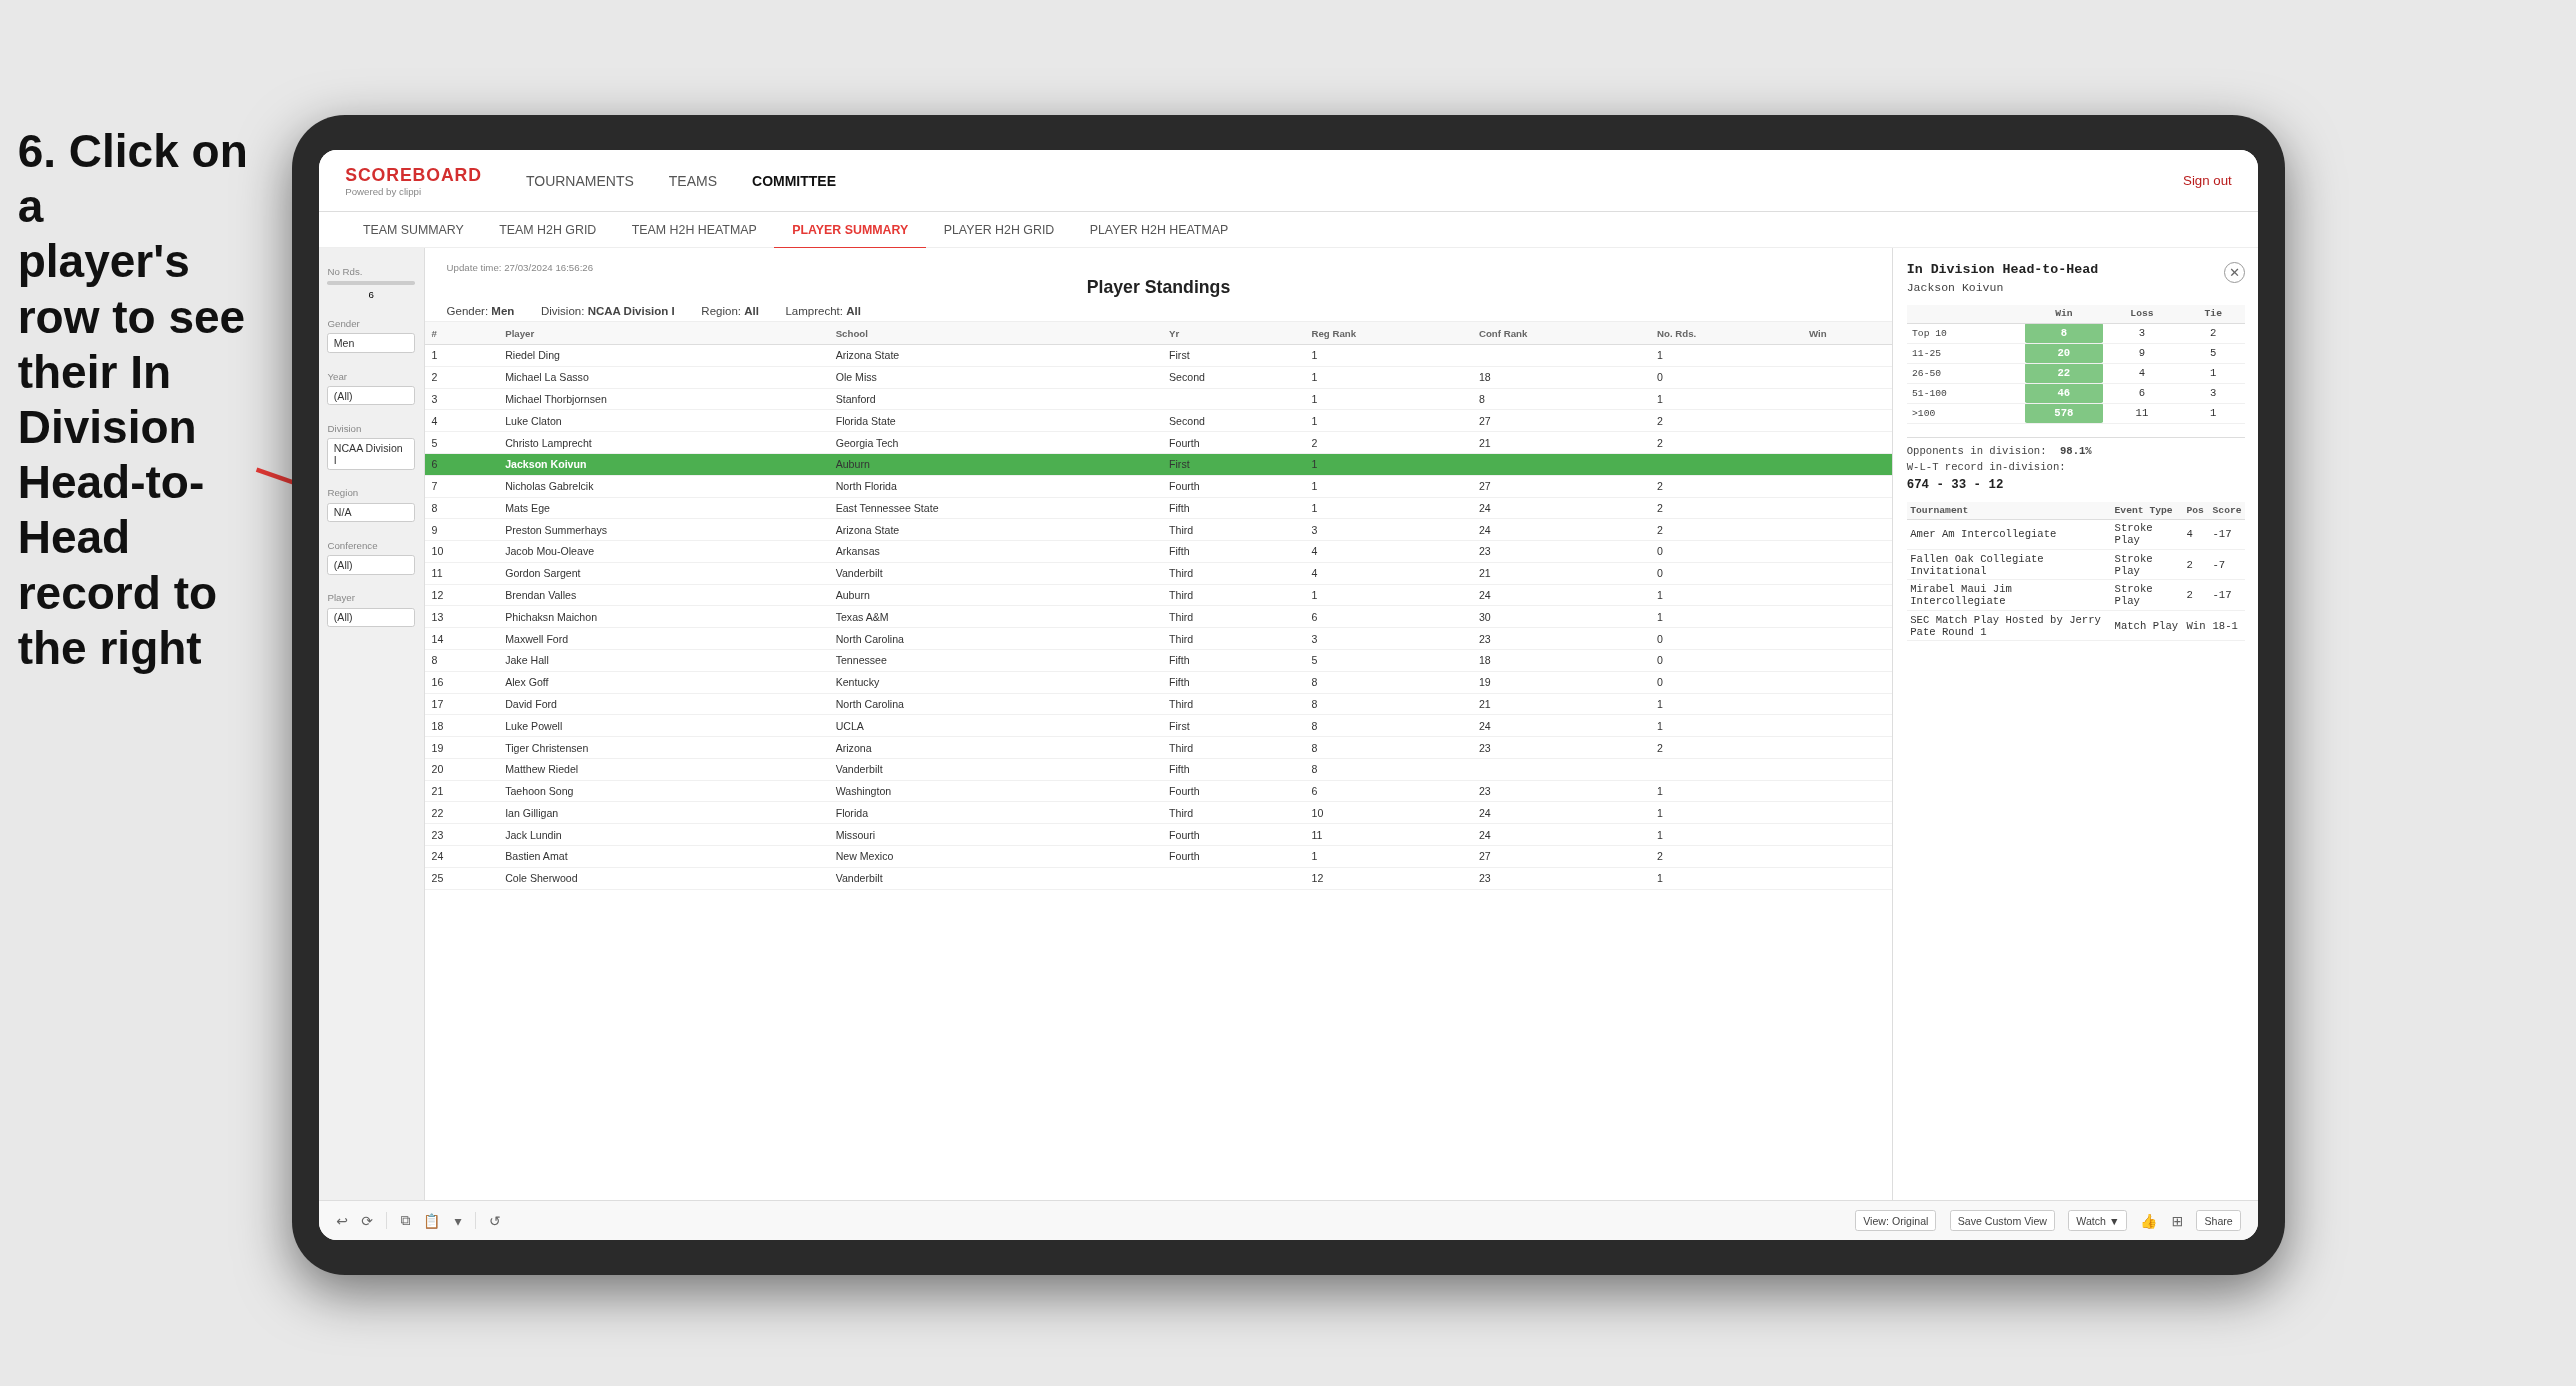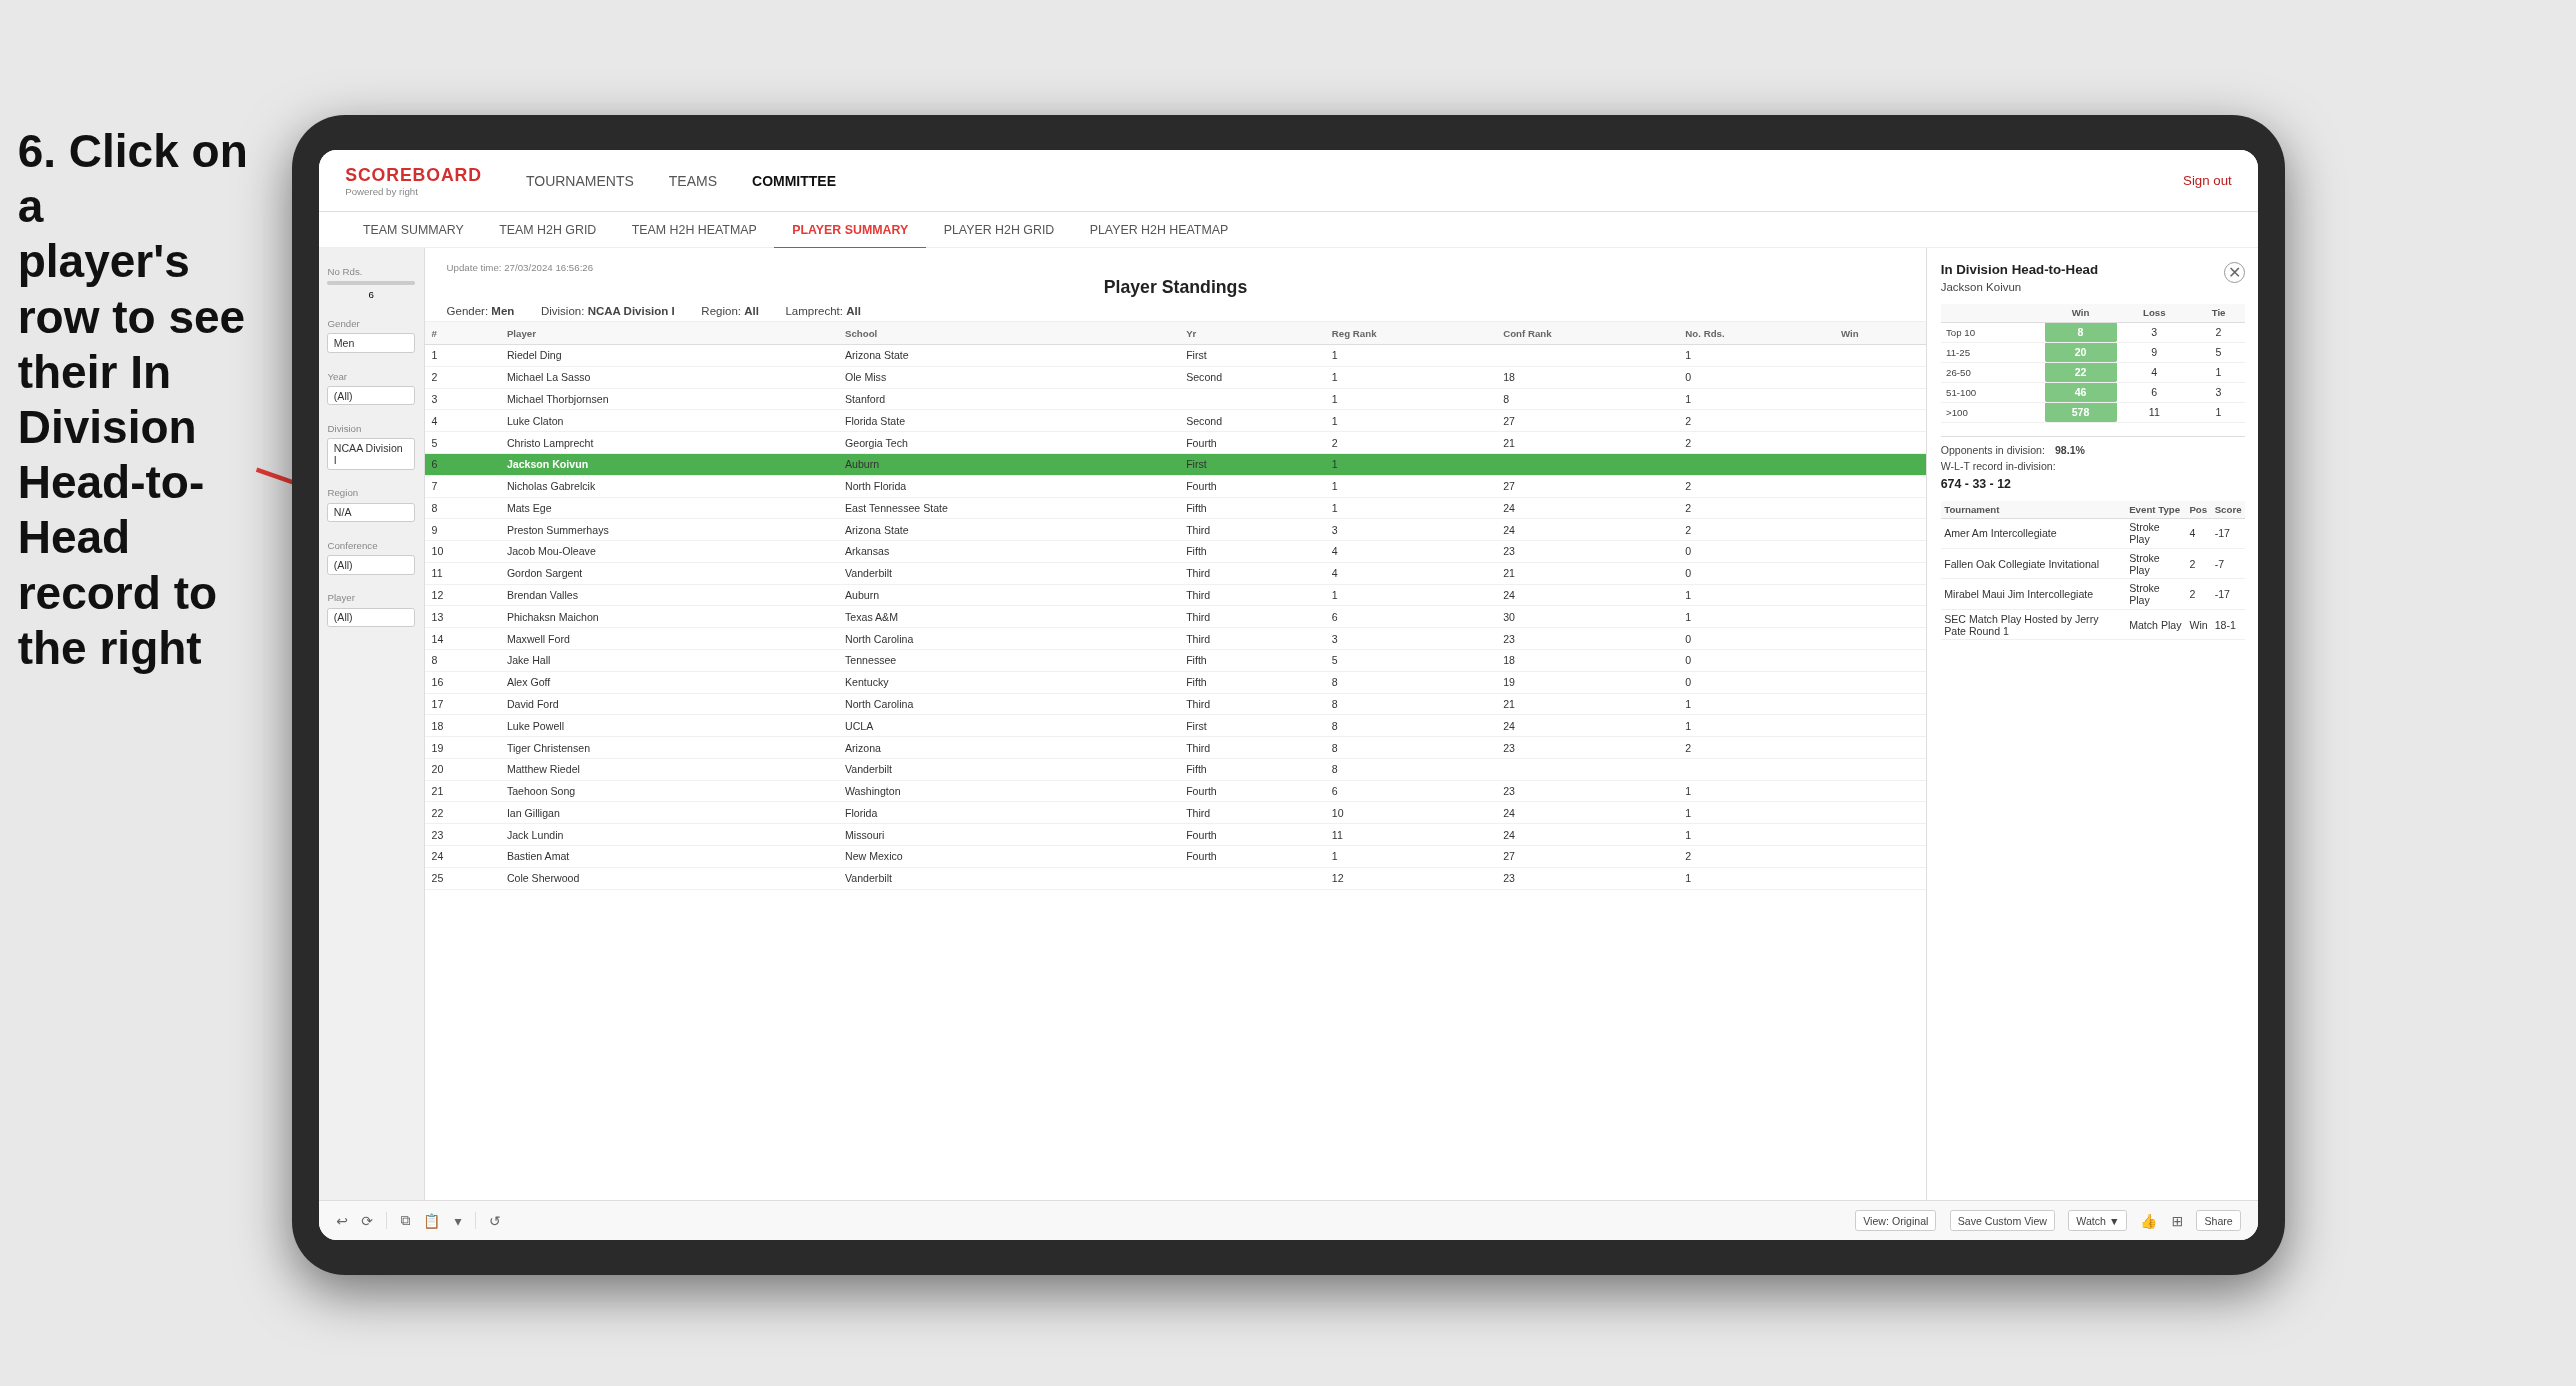--- a/index.html
+++ b/index.html
@@ -239,26 +239,27 @@
     }
 
     tbody td {
       padding: 4.4px 7px;
       font-size: 10.6px;
       color: #333;
     }
 
     
     .h2h-panel {
-      width: 332px;
+      width: 366px;
       background: #fff;
       border-left: 0.9px solid #ddd;
       padding: 13.3px;
       flex-shrink: 0;
       overflow-y: auto;
+      font-family: Liberation Mono, monospace;
     }
 
     .h2h-title {
       font-size: 13.3px;
       font-weight: bold;
       color: #222;
       margin-bottom: 4.4px;
     }
 
     .h2h-player {
@@ -421,21 +422,21 @@
   </defs>
   <line x1="30" y1="30" x2="690" y2="260" stroke="#e53935" stroke-width="5" marker-end="url(#arrowhead)"></line>
 </svg>
 
 <div class="tablet-frame">
   <div class="tablet-screen">
 
     <div class="top-nav">
       <div class="brand">
         <span class="brand-title">SCOREBOARD</span>
-        <span class="brand-sub">Powered by right</span>
+        <span class="brand-sub">Powered by clippi</span>
       </div>
       <div class="nav-items">
         <span class="nav-item">TOURNAMENTS</span>
         <span class="nav-item">TEAMS</span>
         <span class="nav-item active">COMMITTEE</span>
       </div>
       <span class="sign-out">Sign out</span>
     </div>
 
     <div class="sub-nav">

